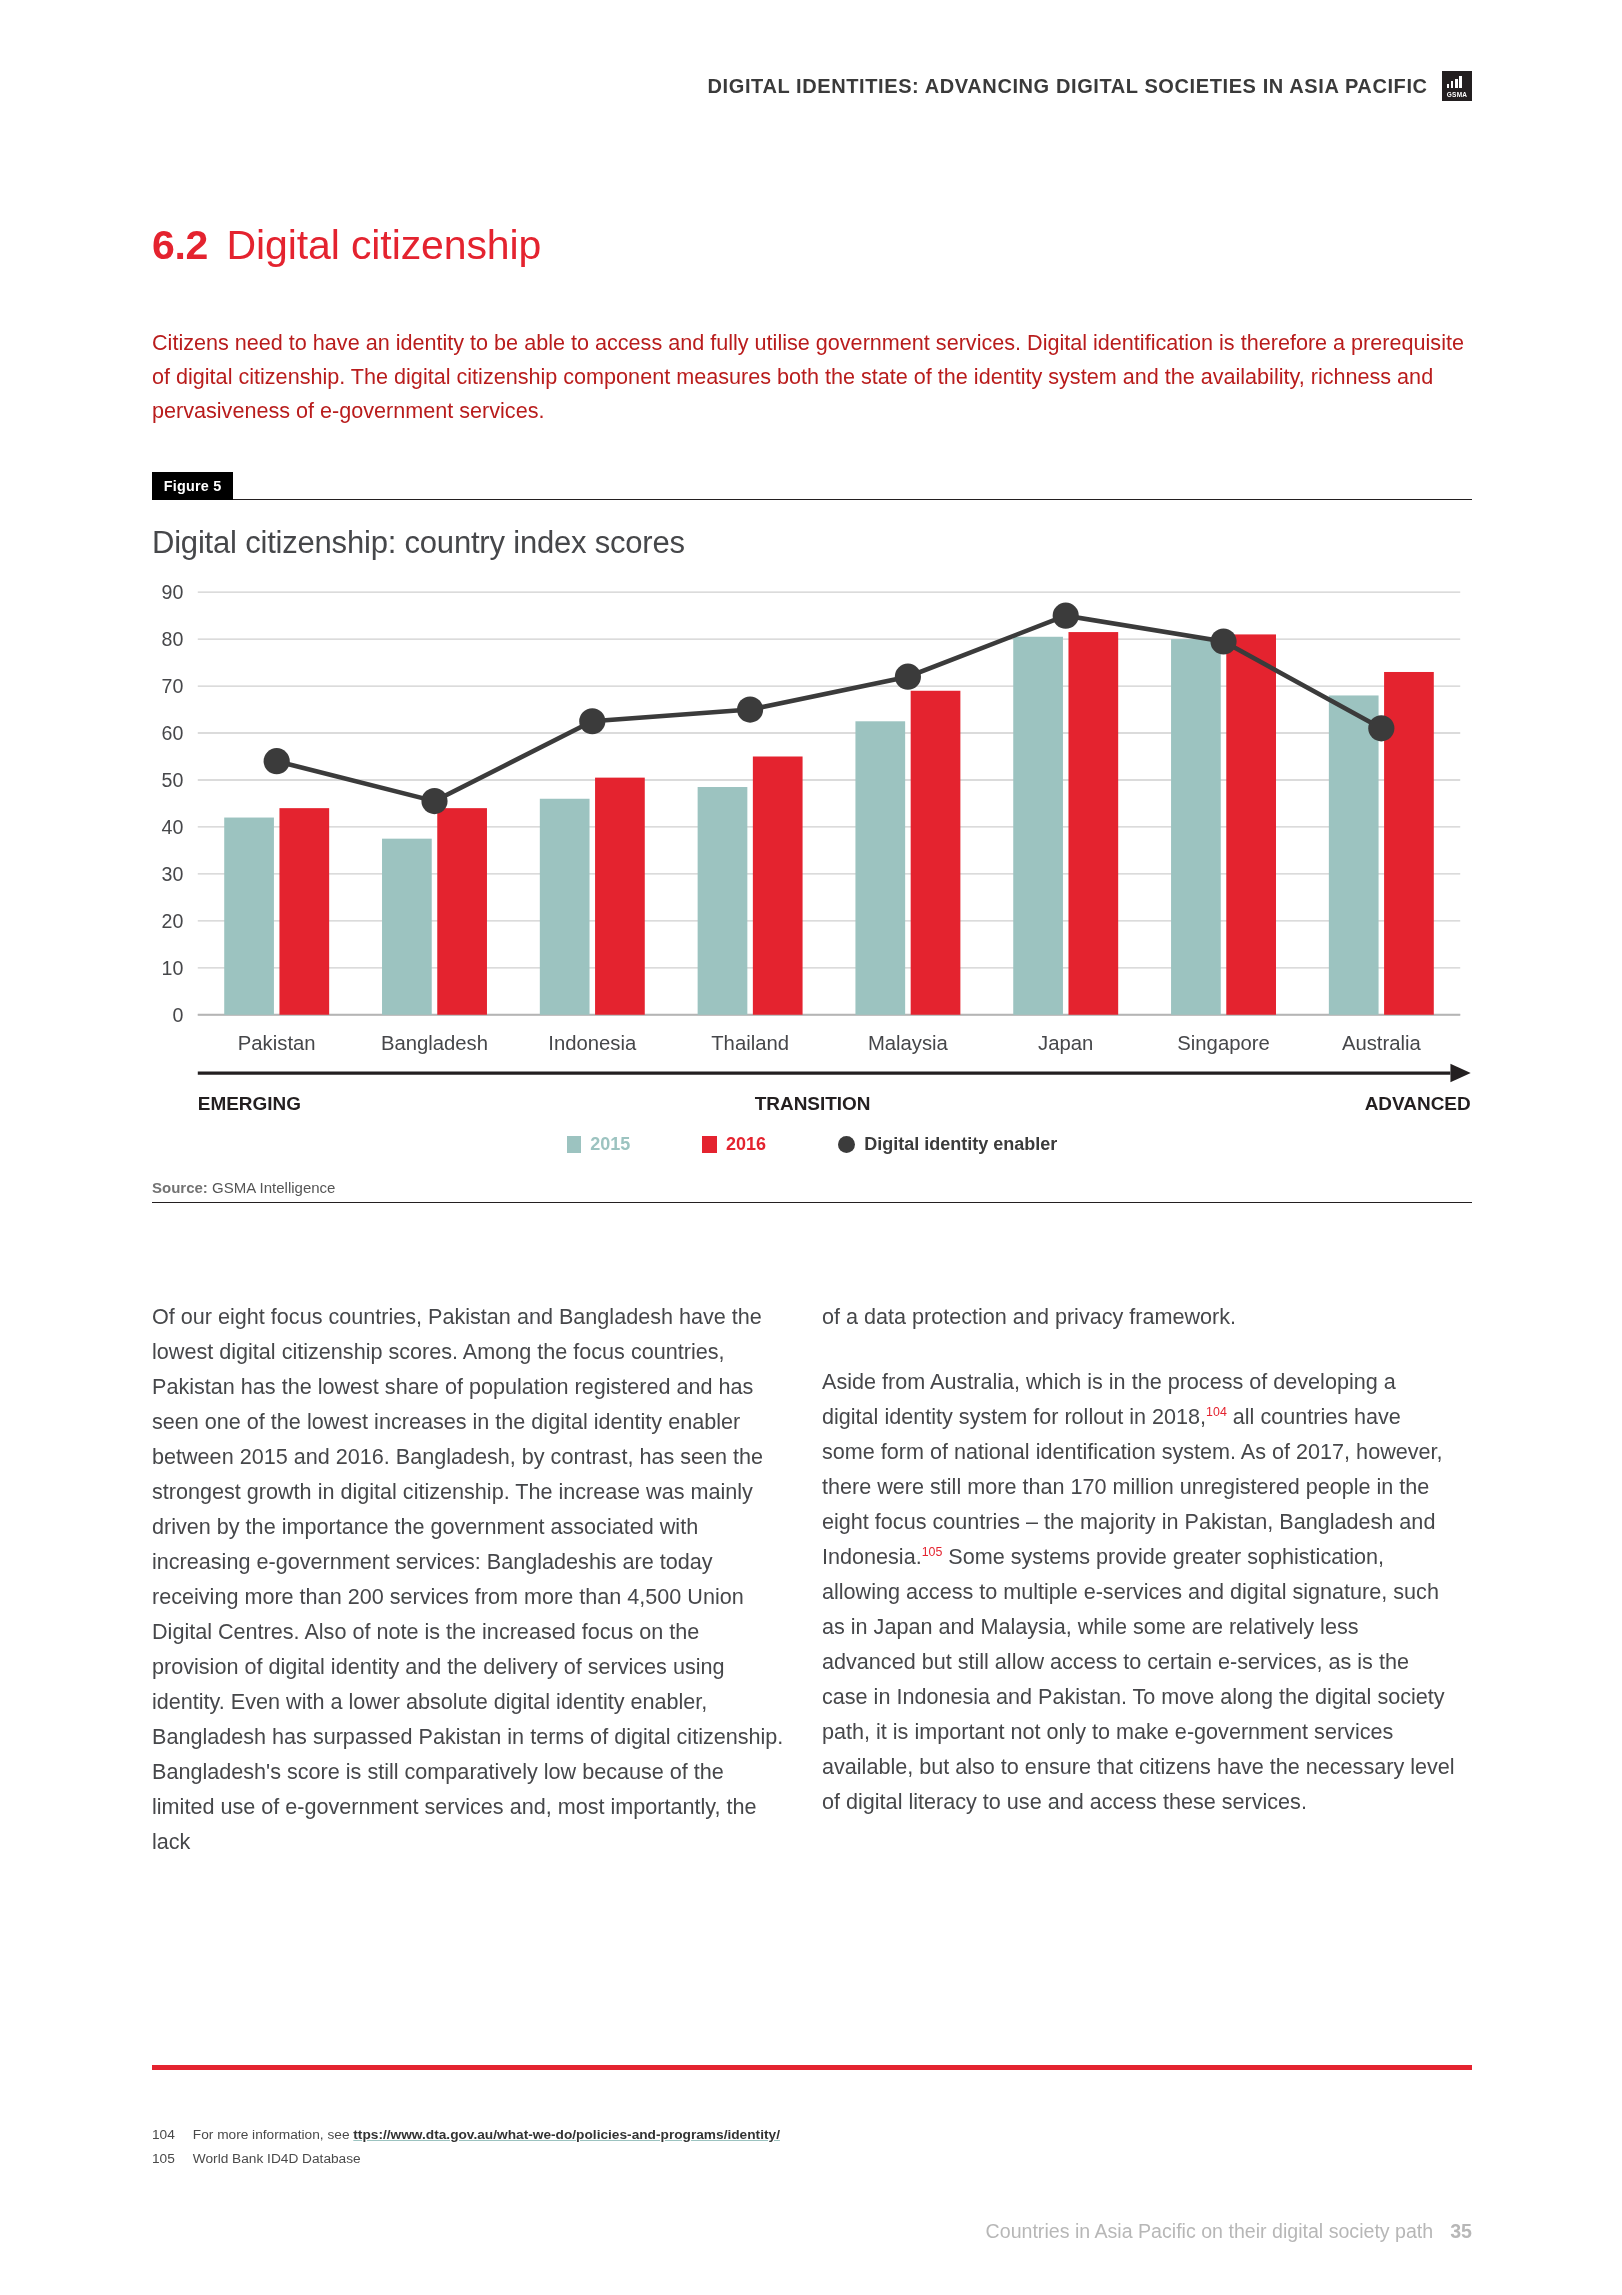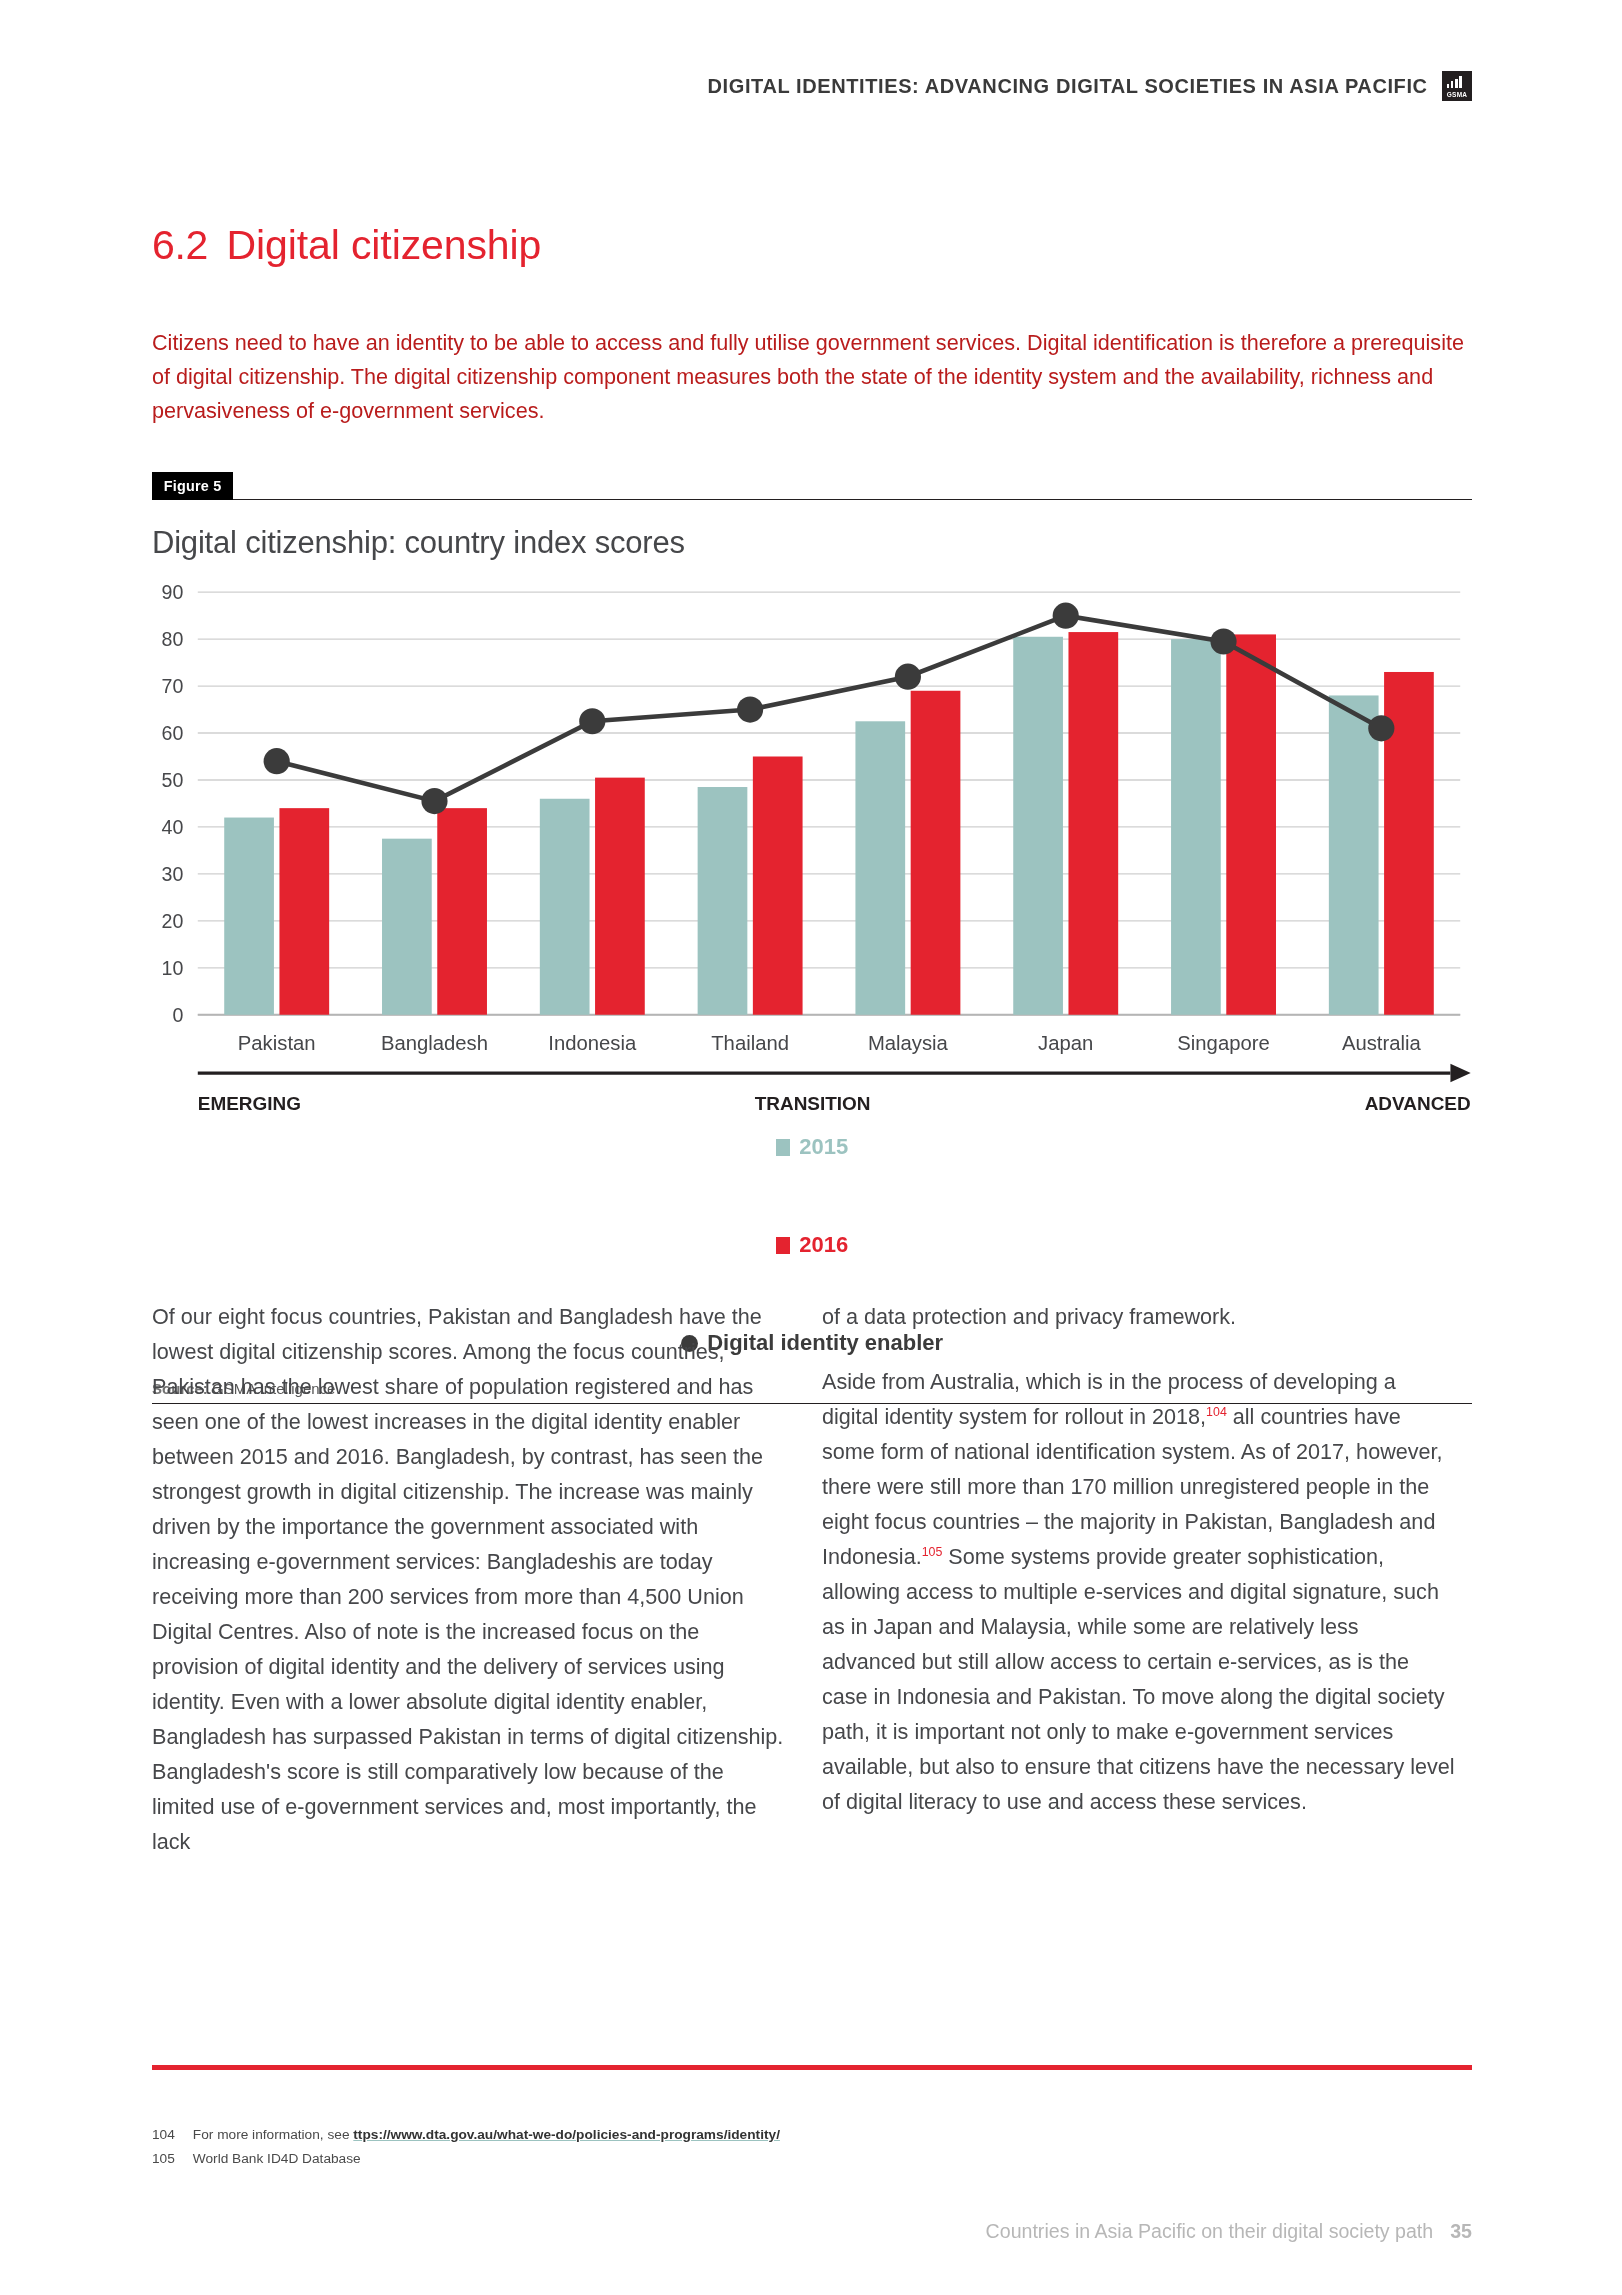--- a/index.html
+++ b/index.html
@@ -77,21 +77,21 @@
   .section-title {
     position: absolute;
     top: 222px;
     left: 152px;
     display: flex;
     align-items: baseline;
     gap: 18.3px;
   }
   .section-num {
     font-size: 41px;
-    font-weight: normal;
+    font-weight: bold;
     color: #e4232f;
     letter-spacing: -0.3px;
   }
   .section-name {
     font-size: 41px;
     font-weight: normal;
     color: #e4232f;
     letter-spacing: -0.1px;
   }
 
@@ -152,23 +152,22 @@
     margin-top: 1.3px;
     height: 72px;
   }
 
   .legend {
     margin-top: 6.5px;
     display: flex;
     align-items: center;
     justify-content: center;
     gap: 72px;
-    font-size: 22px;
-    font-weight: bold;
-    flex-direction: column;
+    font-size: 18px;
+    font-weight: bold;
   }
   .legend-item { display: flex; align-items: center; gap: 9.2px; }
   .swatch { width: 14.4px; height: 17px; display:block; }
   .swatch.teal { background: #9cc3c0; }
   .swatch.red { background: #e4232f; }
   .dotmark {
     width: 17px; height: 17px; border-radius: 50%;
     background: #3b3b3b; display: block;
   }
   .lg-2015 { color: #9cc3c0; }

